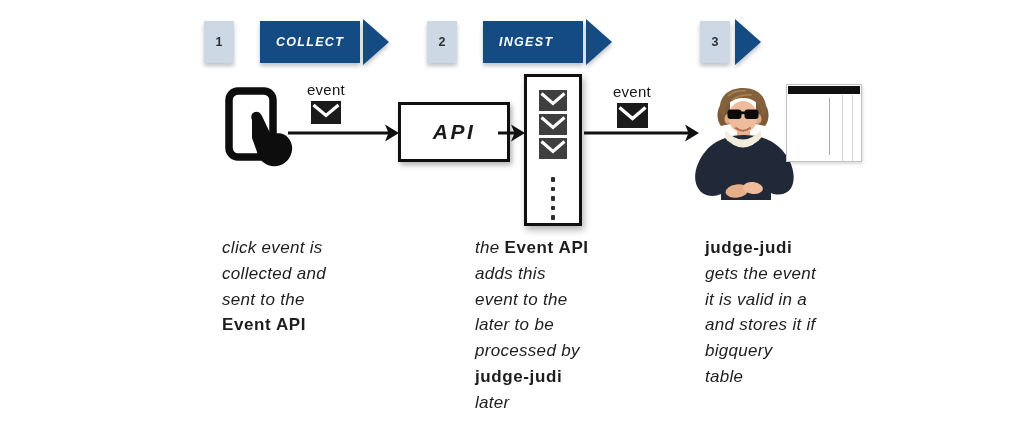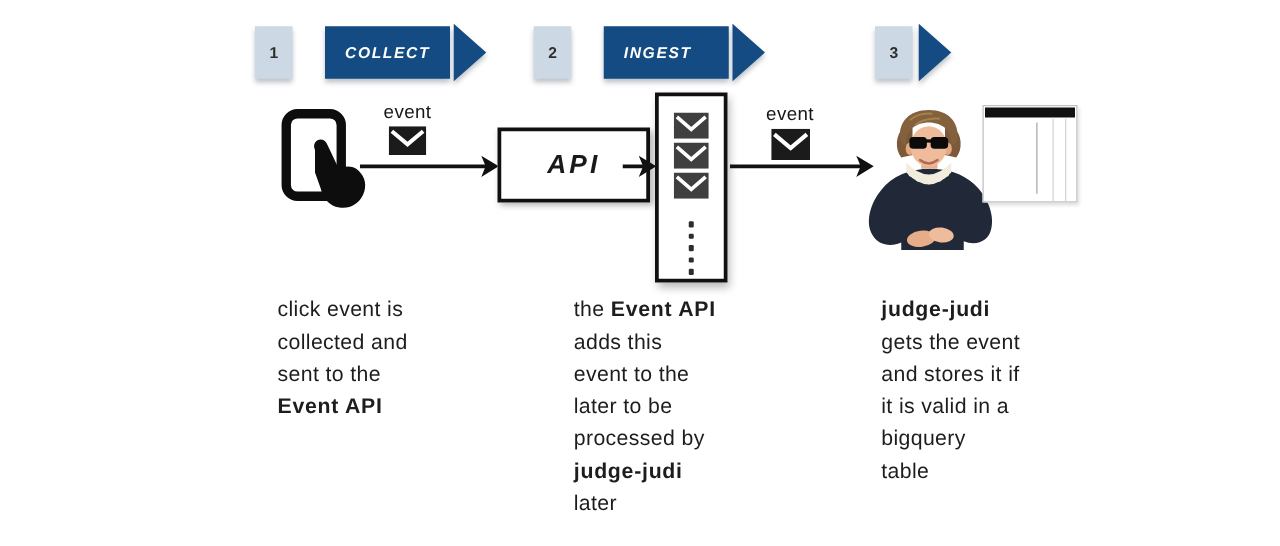--- a/index.html
+++ b/index.html
@@ -34,21 +34,21 @@
 
   
   .abs { position: absolute; }
 
   .event-group { position: absolute; width: 62px; text-align: center; }
   .eg-1 { left: 295px; top: 81px; }
   .eg-2 { left: 601px; top: 83px; }
   .event-label { font-size: 15px; color: #161616; margin-bottom: 3px; letter-spacing: .3px; }
 
   .api-box {
-    position: absolute; left: 398px; top: 102px; width: 122px; height: 60px;
+    position: absolute; left: 398px; top: 102px; width: 112px; height: 60px;
     background: #fff; border: 3px solid #101010;
     display: flex; align-items: center; justify-content: center;
     box-shadow: 2px 3px 5px rgba(0,0,0,.3);
   }
   .api-label { font-size: 21px; font-weight: 700; font-style: italic; letter-spacing: 2.5px; color: #1a1a1a; }
 
   .queue-box {
     position: absolute; left: 524px; top: 74px; width: 58px; height: 152px;
     background: #fff; border: 3px solid #101010;
     display: flex; flex-direction: column; align-items: center; padding-top: 13px;
@@ -67,24 +67,24 @@
   }
   .table-header { position: absolute; left: 1px; top: 1px; right: 1px; height: 8px; background: #111; }
   .tcol { position: absolute; width: 1.3px; }
   .tcol-a { left: 42px; top: 13px; bottom: 6px; background: #a8a8ac; }
   .tcol-b { left: 55px; top: 10px; bottom: 0; background: #d4d4d8; }
   .tcol-c { left: 65px; top: 10px; bottom: 0; background: #d4d4d8; }
 
   
   .caption { position: absolute; top: 235px; font-size: 17px; color: var(--caption-text, #1d1d1d); }
   .caption-0 { left: 222px; width: 170px; }
-  .caption-1 { left: 459px; width: 175px; }
+  .caption-1 { left: 475px; width: 175px; }
   .caption-2 { left: 705px; width: 175px; }
   .cap-line { line-height: 25.8px; letter-spacing: .3px; white-space: pre; }
-  .seg-italic { }
+  .seg-italic { font-style: italic; }
   .seg-bold { font-weight: 700; font-style: normal; letter-spacing: .6px; }
 </style>
 </head>
 <body>
 
 <div class="canvas">
 
   <div class="stage stage-1">
     <div class="stage-num">1</div>
     <div class="stage-body">COLLECT</div>
@@ -214,19 +214,19 @@
       <div class="cap-line"><span class="seg-italic">adds this</span></div>
       <div class="cap-line"><span class="seg-italic">event to the</span></div>
       <div class="cap-line"><span class="seg-italic">later to be</span></div>
       <div class="cap-line"><span class="seg-italic">processed by</span></div>
       <div class="cap-line"><span class="seg-bold">judge-judi</span></div>
       <div class="cap-line"><span class="seg-italic">later</span></div>
     </div>
   <div class="caption caption-2">
       <div class="cap-line"><span class="seg-bold">judge-judi</span></div>
       <div class="cap-line"><span class="seg-italic">gets the event</span></div>
+      <div class="cap-line"><span class="seg-italic">it is valid in a</span></div>
       <div class="cap-line"><span class="seg-italic">and stores it if</span></div>
-      <div class="cap-line"><span class="seg-italic">it is valid in a</span></div>
       <div class="cap-line"><span class="seg-italic">bigquery</span></div>
       <div class="cap-line"><span class="seg-italic">table</span></div>
     </div>
 
 </div>
 
 </body></html>

